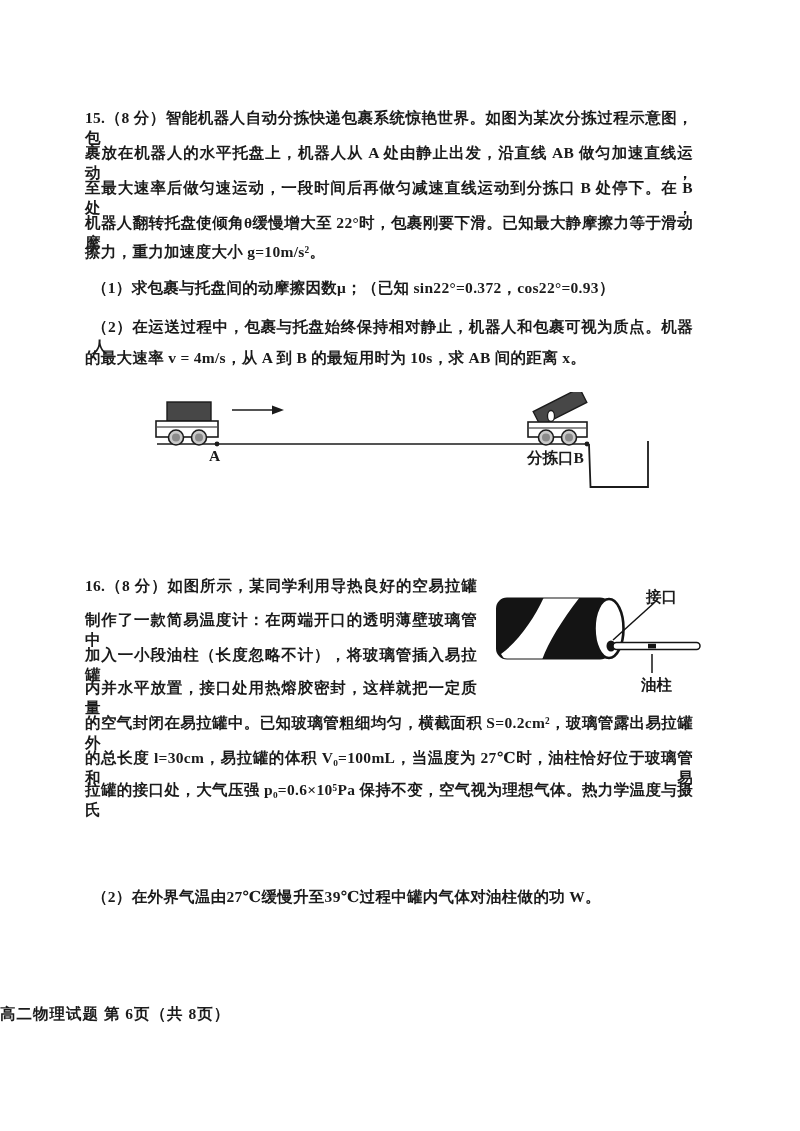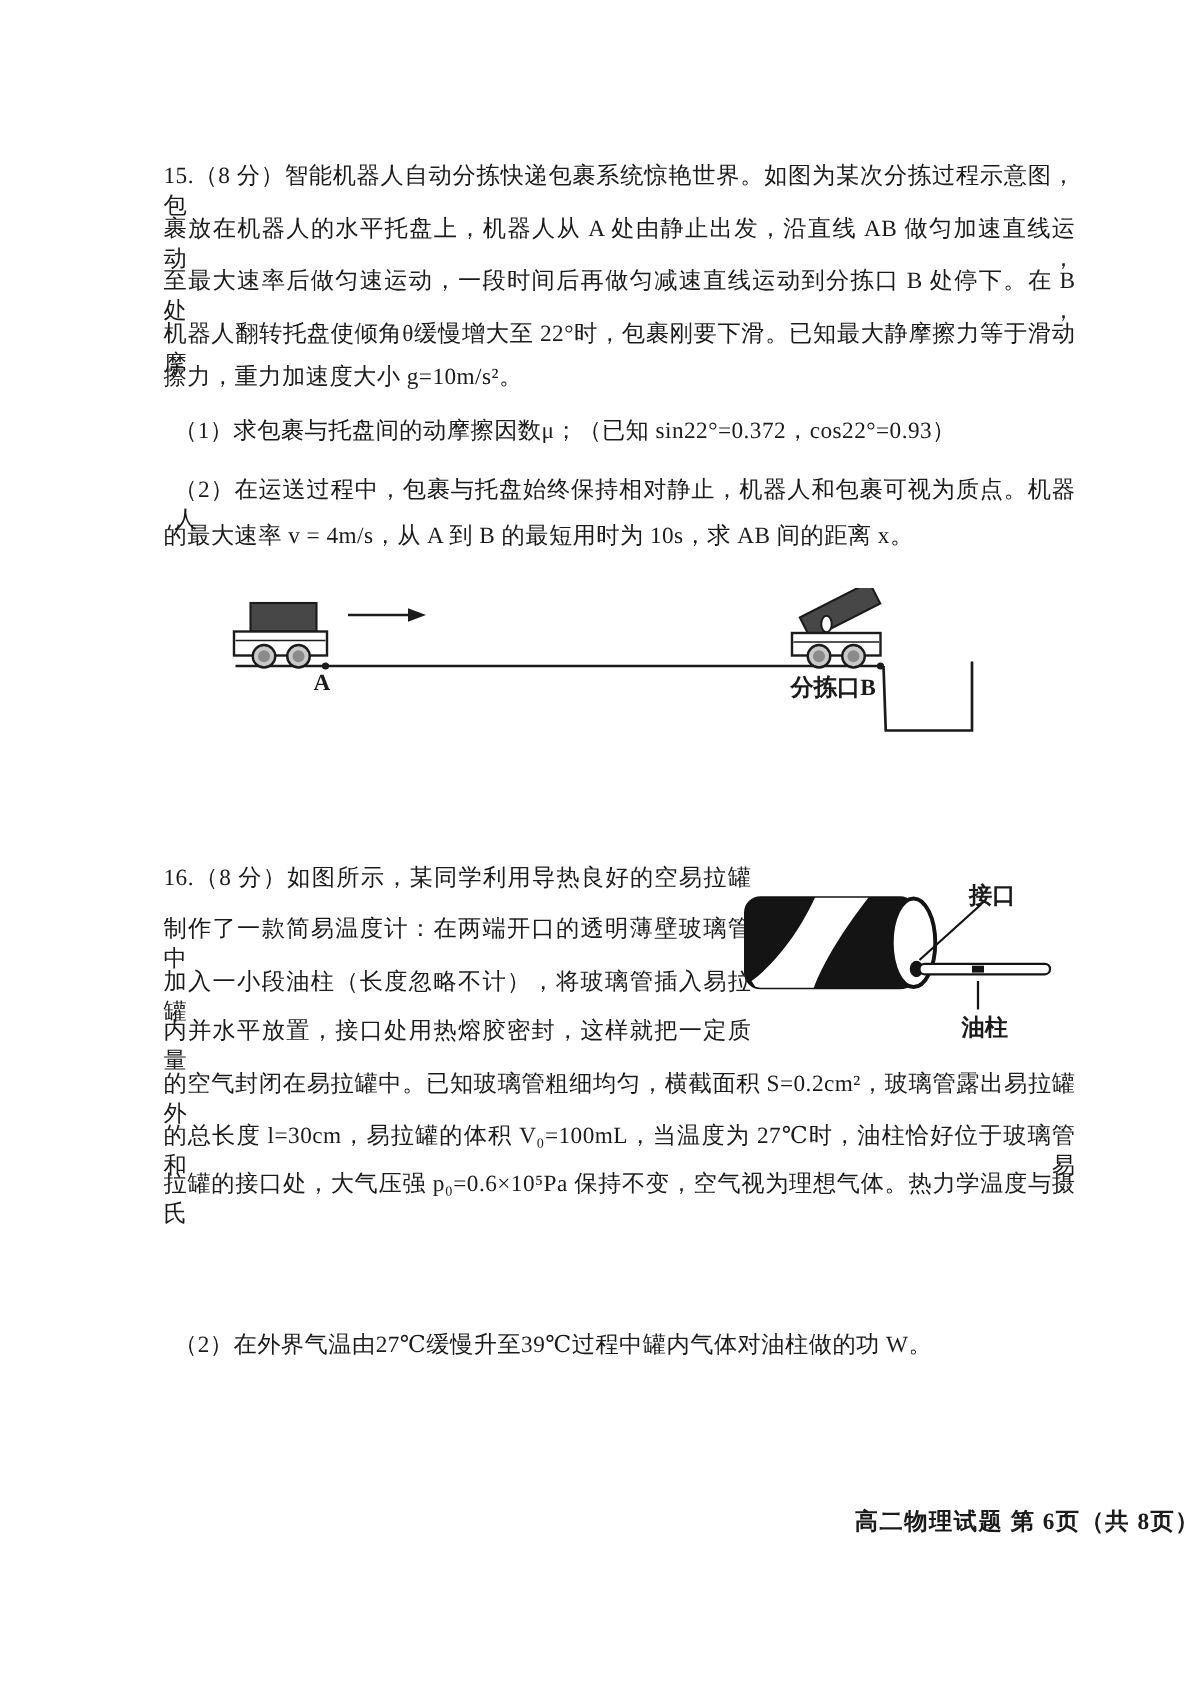--- a/index.html
+++ b/index.html
@@ -10,39 +10,38 @@
     overflow:hidden;
     font-family:"Liberation Serif","DejaVu Serif",serif;
     color:#1b1b1b;
   }
   .ln{
     position:absolute;
     left:85px;
     width:608px;
     font-size:15.5px;
     line-height:20px;
-    font-weight:400;
+    font-weight:700;
     letter-spacing:0.3px;
     white-space:normal;
-    margin-left:24px;
   }
   .j{text-align:justify;text-align-last:justify;}
   .narrow{width:392px;}
   .q{left:92px;width:601px;}
   .ln sub{font-size:11px;line-height:0;}
   .figlabel{
     position:absolute;
     font-size:15.5px;
     font-weight:700;
     white-space:nowrap;
   }
   .footer{
     position:absolute;
     left:0;top:1004px;width:800px;
-    text-align:right;
+    text-align:left;
     font-size:15.5px;font-weight:700;letter-spacing:1px;
   }
   svg{position:absolute;display:block;}
 </style>
 </head>
 <body>
 
 <div class="page">
 
   <div class="ln j" style="top:108px">15.（8 分）智能机器人自动分拣快递包裹系统惊艳世界。如图为某次分拣过程示意图，包</div>

